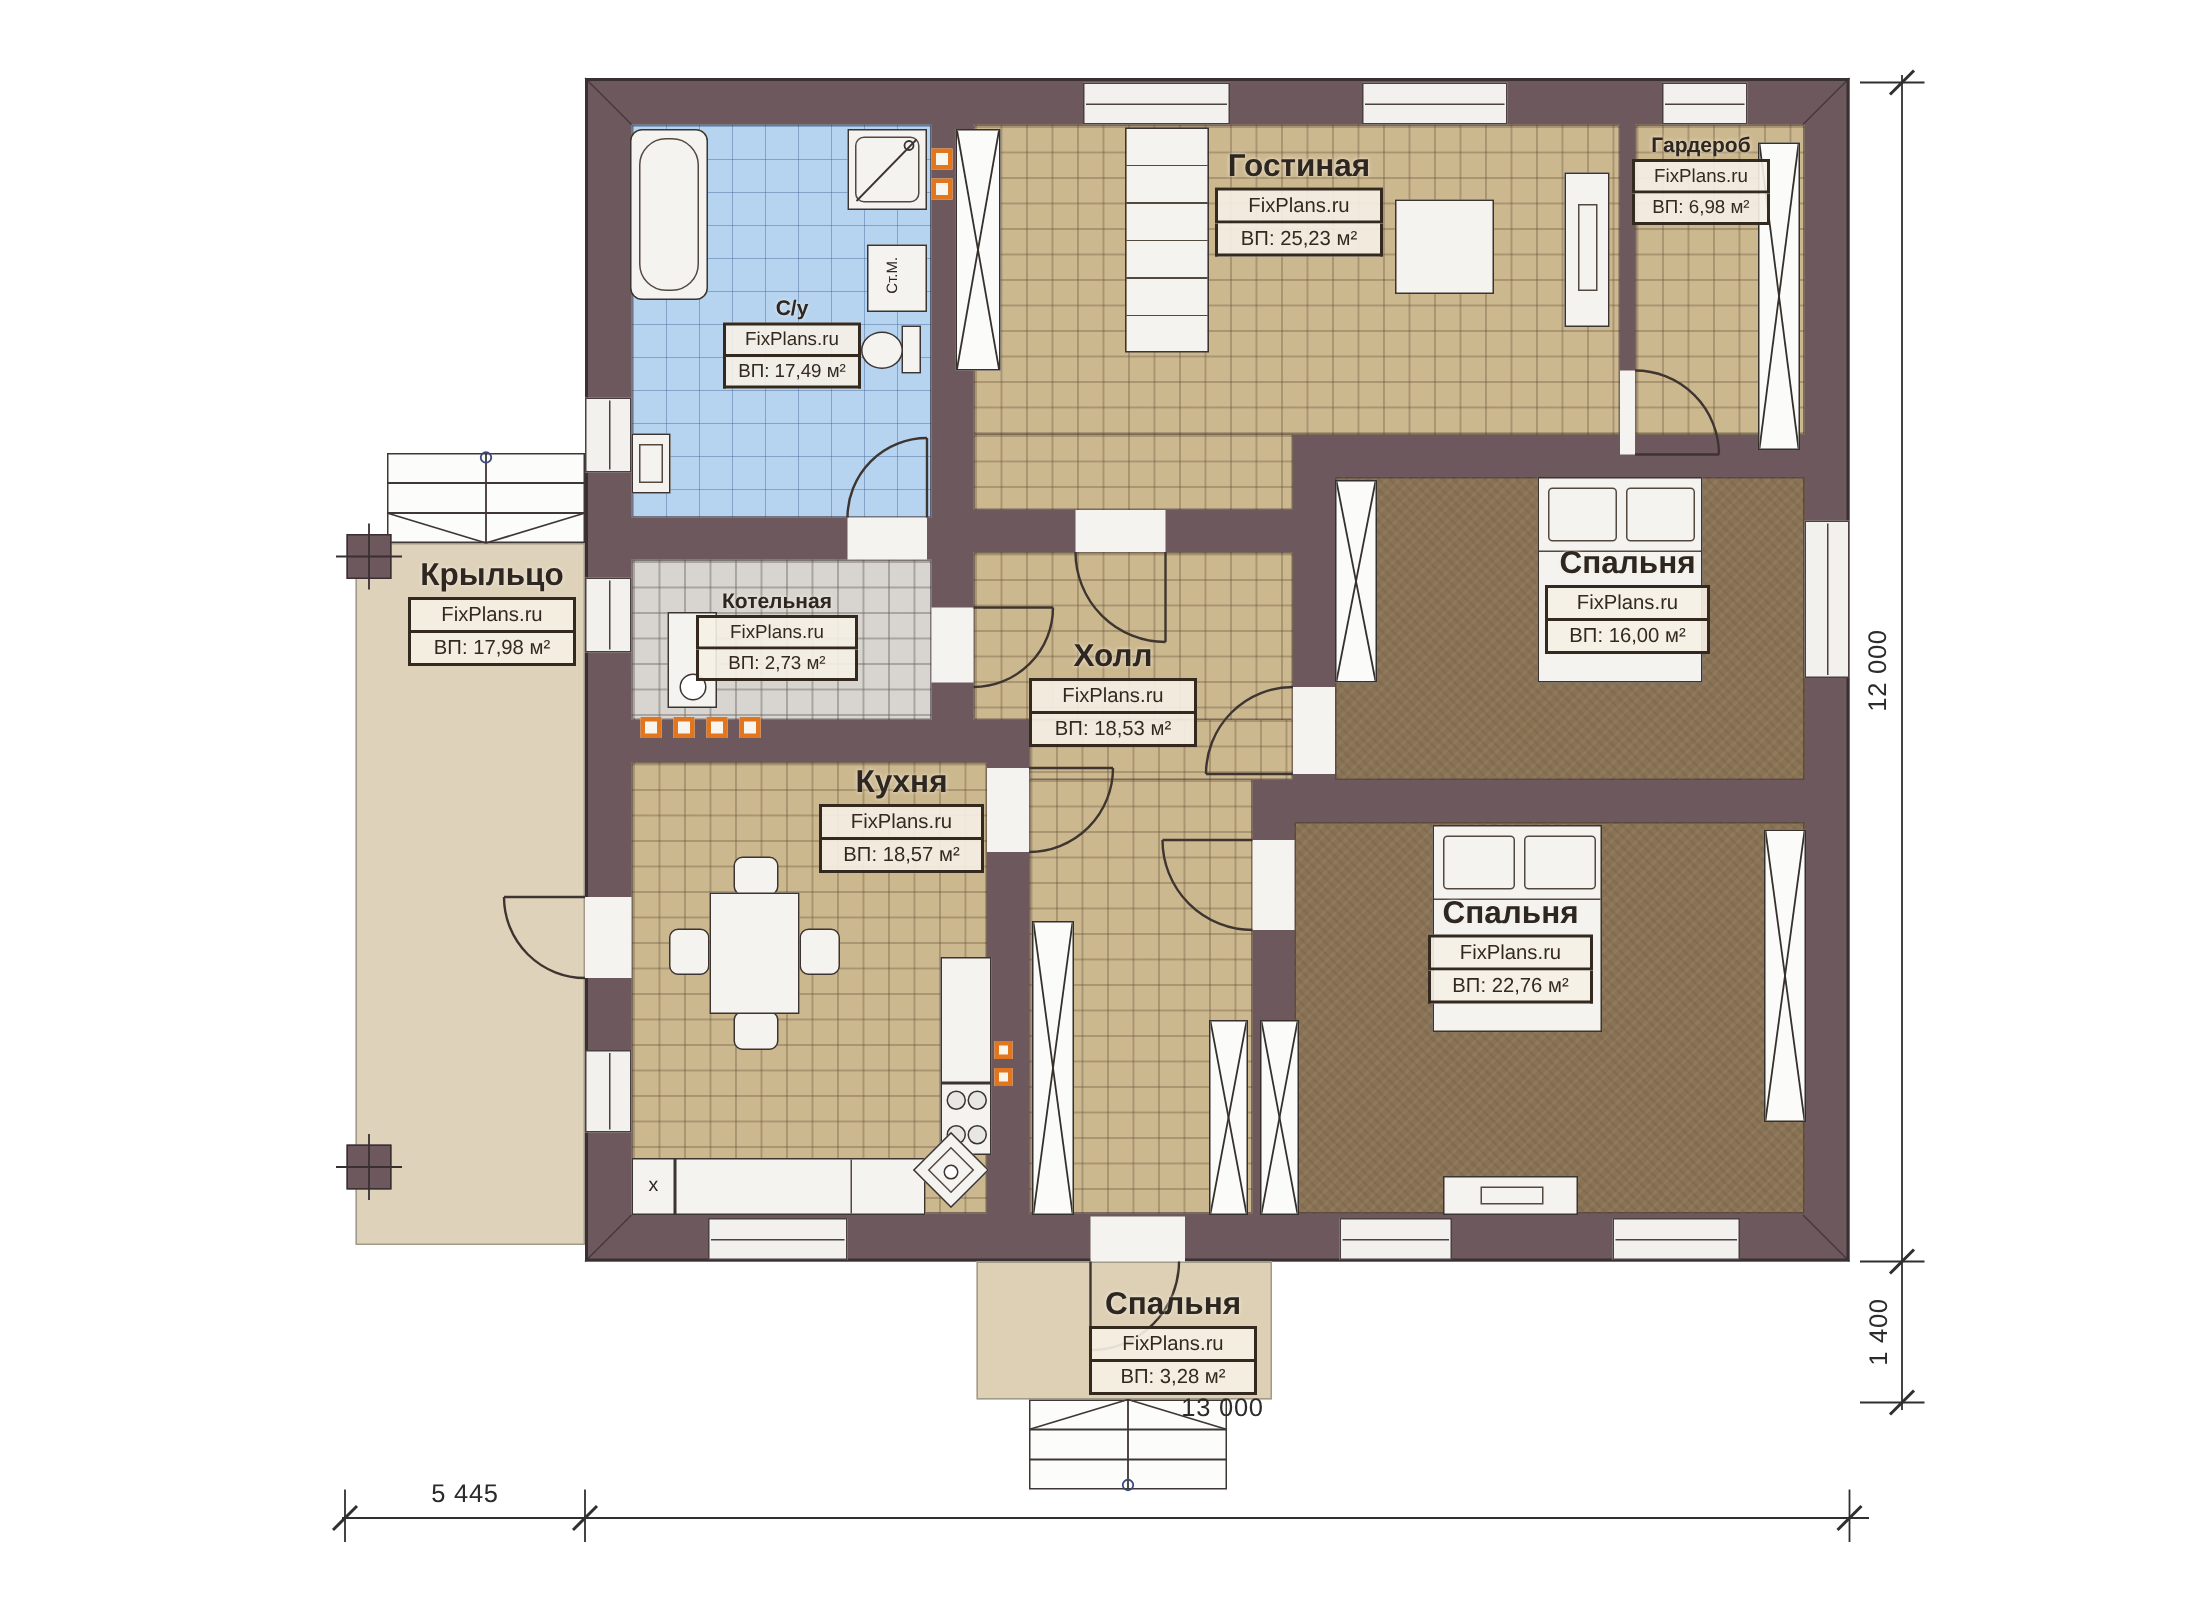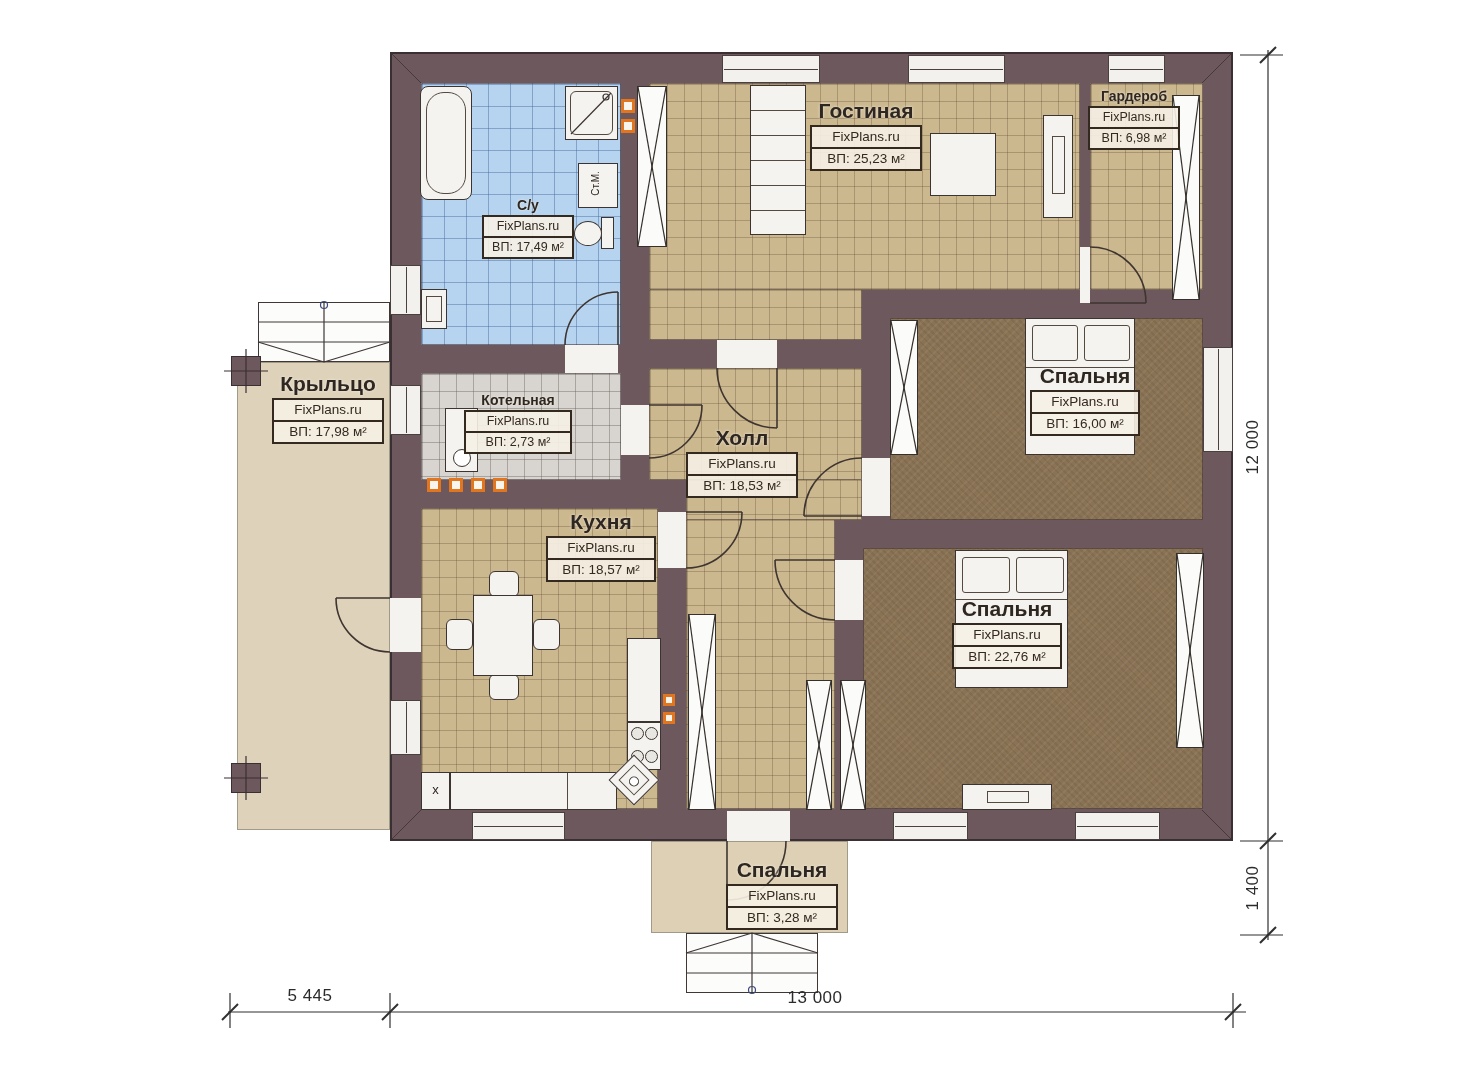--- a/index.html
+++ b/index.html
@@ -344,17 +344,17 @@
     <div class="rl-box">FixPlans.ru</div>
     <div class="rl-box">ВП: 22,76 м²</div>
   </div>
   <div class="room-label" style="left:726px;top:858px;width:112px;">
     <div class="rl-name">Спальня</div>
     <div class="rl-box">FixPlans.ru</div>
     <div class="rl-box">ВП: 3,28 м²</div>
   </div>
 
   <div class="dim-label" style="left:255px;top:986px;width:110px;">5 445</div>
-  <div class="dim-label" style="left:755px;top:988px;width:120px;">13 000</div>
+  <div class="dim-label" style="left:755px;top:929px;width:120px;">13 000</div>
   <div class="dim-label vert" style="left:1200px;top:437px;width:105px;">12 000</div>
   <div class="dim-label vert" style="left:1213px;top:878px;width:80px;">1 400</div>
 
 </div>
 
 </body></html>

